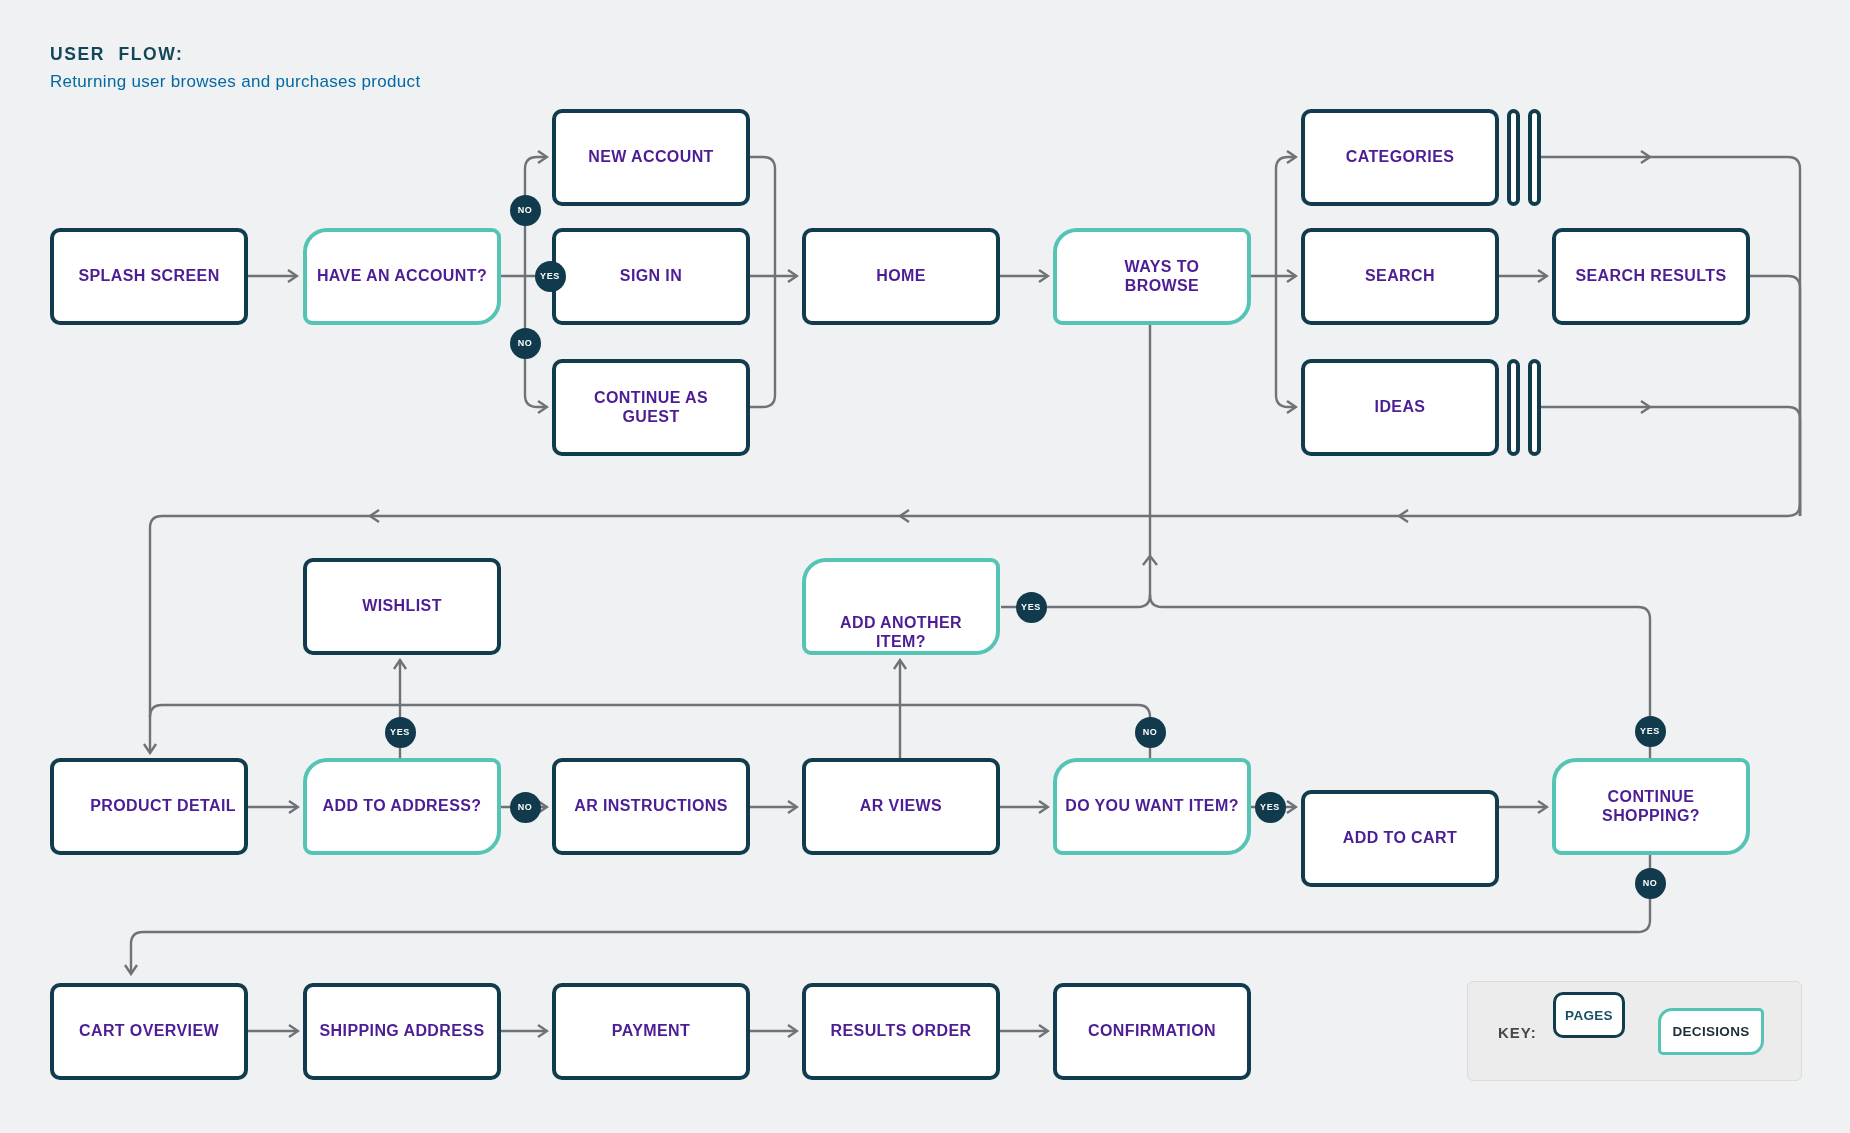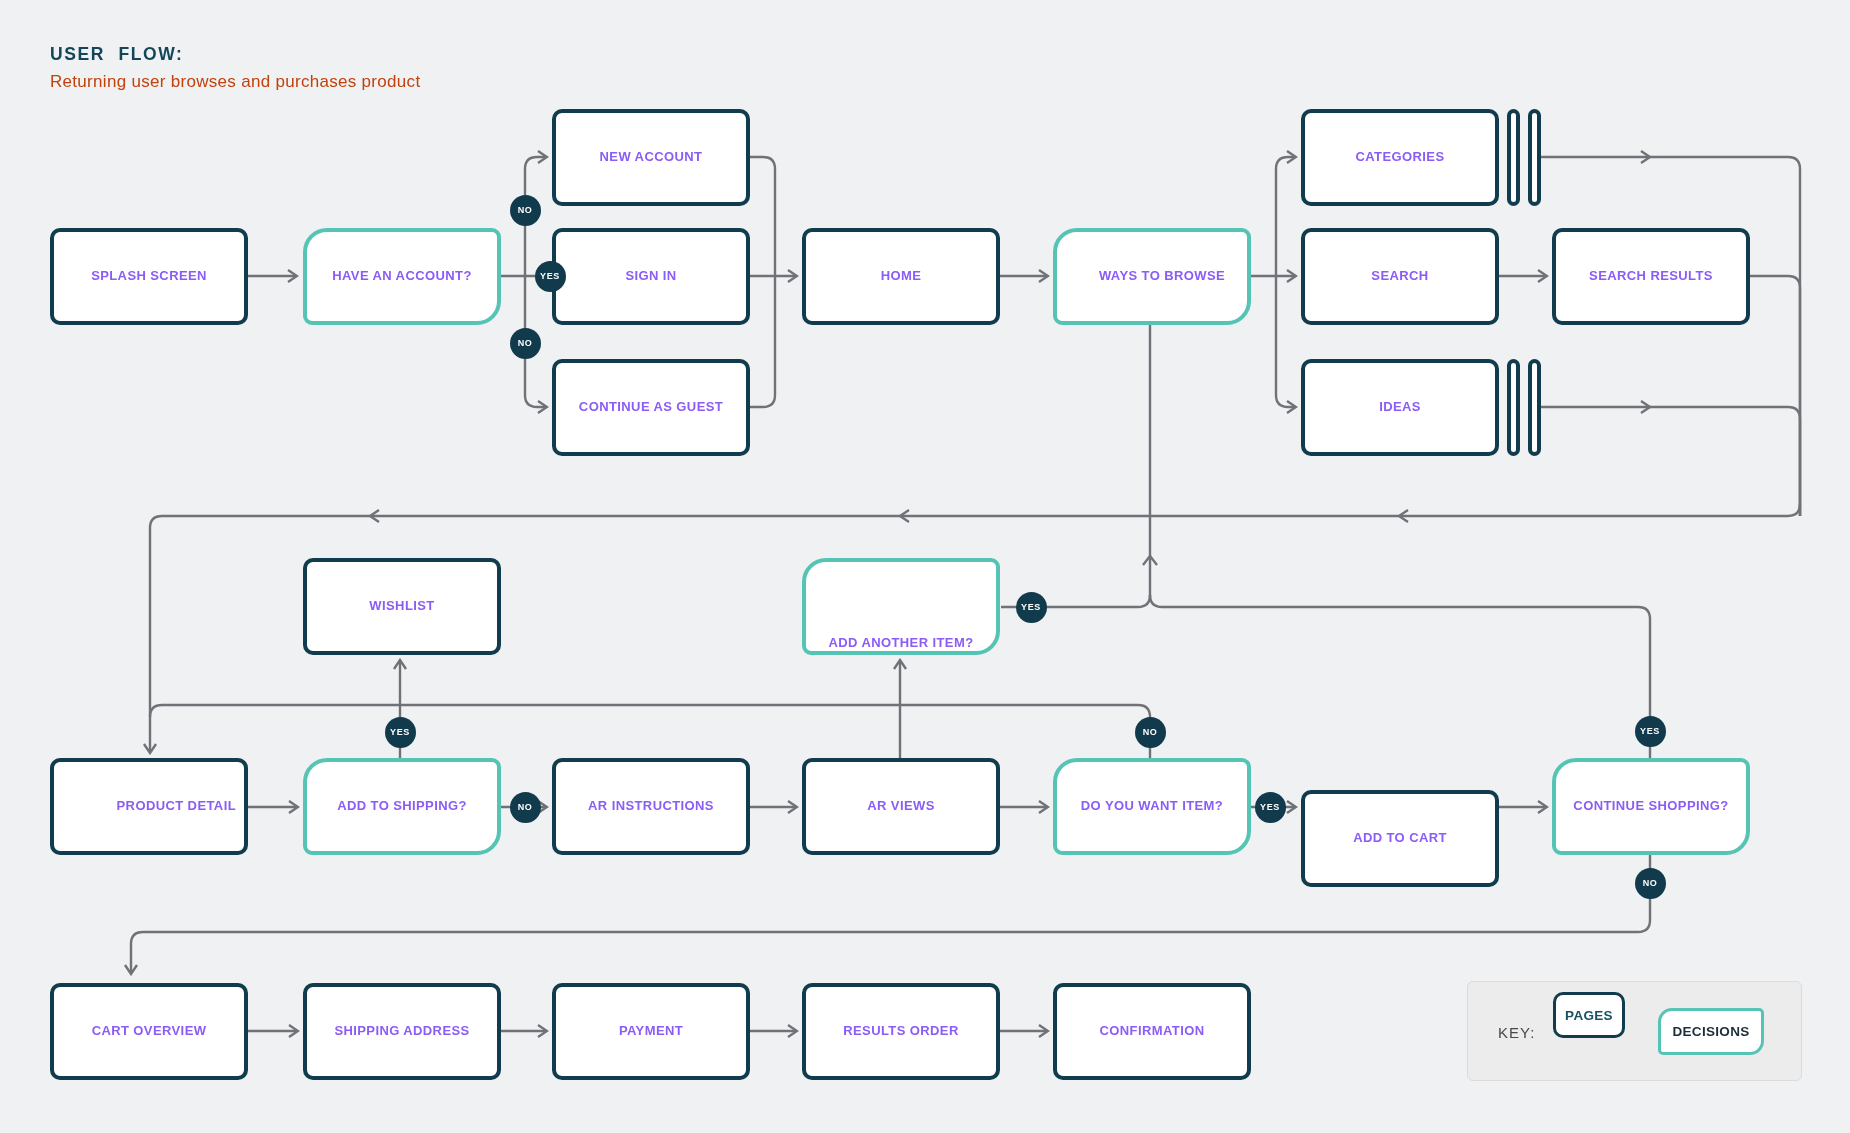--- a/index.html
+++ b/index.html
@@ -11,32 +11,32 @@
     overflow:hidden;
   }
   #flow-svg{position:absolute;left:0;top:0;}
   .hdr{position:absolute;left:50px;top:44px;}
   .hdr .t{
     font-size:17.5px;font-weight:700;letter-spacing:1.6px;word-spacing:7px;
     color:#14465A;
   }
   .hdr .s{
     font-size:17px;font-weight:400;letter-spacing:.3px;
-    color:#c2410c;margin-top:7px;
+    color:#0369a1;margin-top:7px;
   }
   .node{
     position:absolute;box-sizing:border-box;
     width:198px;height:97px;
     background:#FFFFFF;
     display:flex;align-items:center;justify-content:center;
     text-align:center;padding:0 8px;
   }
   .node .lbl{
-    font-size:13px;font-weight:700;letter-spacing:.4px;
-    color:#8b5cf6;line-height:1.15;
+    font-size:16px;font-weight:700;letter-spacing:.4px;
+    color:#4c1d95;line-height:1.15;
   }
   .page{border:4px solid #113C4D;border-radius:10px;}
   .decision{border:4px solid #56C4B5;border-radius:24px 9px 24px 9px;}
   .stack-strip{
     position:absolute;box-sizing:border-box;
     width:13px;height:97px;background:#FFFFFF;
     border:4px solid #113C4D;border-radius:7px;
   }
   .badge{
     position:absolute;box-sizing:border-box;
@@ -46,21 +46,21 @@
     font-size:9px;font-weight:700;letter-spacing:.6px;
   }
   .keybox{
     position:absolute;left:1467px;top:981px;box-sizing:border-box;
     width:335px;height:100px;background:#ECECEC;
     border:1px solid #DBDBDB;border-radius:6px;
   }
   .keybox .klabel{
     position:absolute;left:30px;top:0;height:100px;
     display:flex;align-items:center;
-    font-size:15px;font-weight:400;letter-spacing:1px;color:#45494C;
+    font-size:15px;font-weight:700;letter-spacing:1px;color:#45494C;
   }
   .keybox .kpage{
     position:absolute;left:85px;top:10px;box-sizing:border-box;
     width:72px;height:46px;background:#FFFFFF;
     border:3.5px solid #113C4D;border-radius:10px;
     display:flex;align-items:center;justify-content:center;
     font-size:13.5px;font-weight:700;color:#175064;letter-spacing:.3px;
   }
   .keybox .kdecision{
     position:absolute;left:190px;top:26px;box-sizing:border-box;
@@ -186,21 +186,21 @@
       <div class="node page" style="left: 303px; top: 558px;">
         <span class="lbl">WISHLIST</span>
       </div>
       <div class="node decision" style="left: 802px; top: 558px; align-items: flex-end;">
         <span class="lbl">ADD ANOTHER ITEM?</span>
       </div>
       <div class="node page" style="left: 50px; top: 758px; justify-content: flex-end;">
         <span class="lbl">PRODUCT DETAIL</span>
       </div>
       <div class="node decision" style="left: 303px; top: 758px;">
-        <span class="lbl">ADD TO SHIPPING?</span>
+        <span class="lbl">ADD TO ADDRESS?</span>
       </div>
       <div class="node page" style="left: 552px; top: 758px;">
         <span class="lbl">AR INSTRUCTIONS</span>
       </div>
       <div class="node page" style="left: 802px; top: 758px;">
         <span class="lbl">AR VIEWS</span>
       </div>
       <div class="node decision" style="left: 1053px; top: 758px;">
         <span class="lbl">DO YOU WANT ITEM?</span>
       </div>

